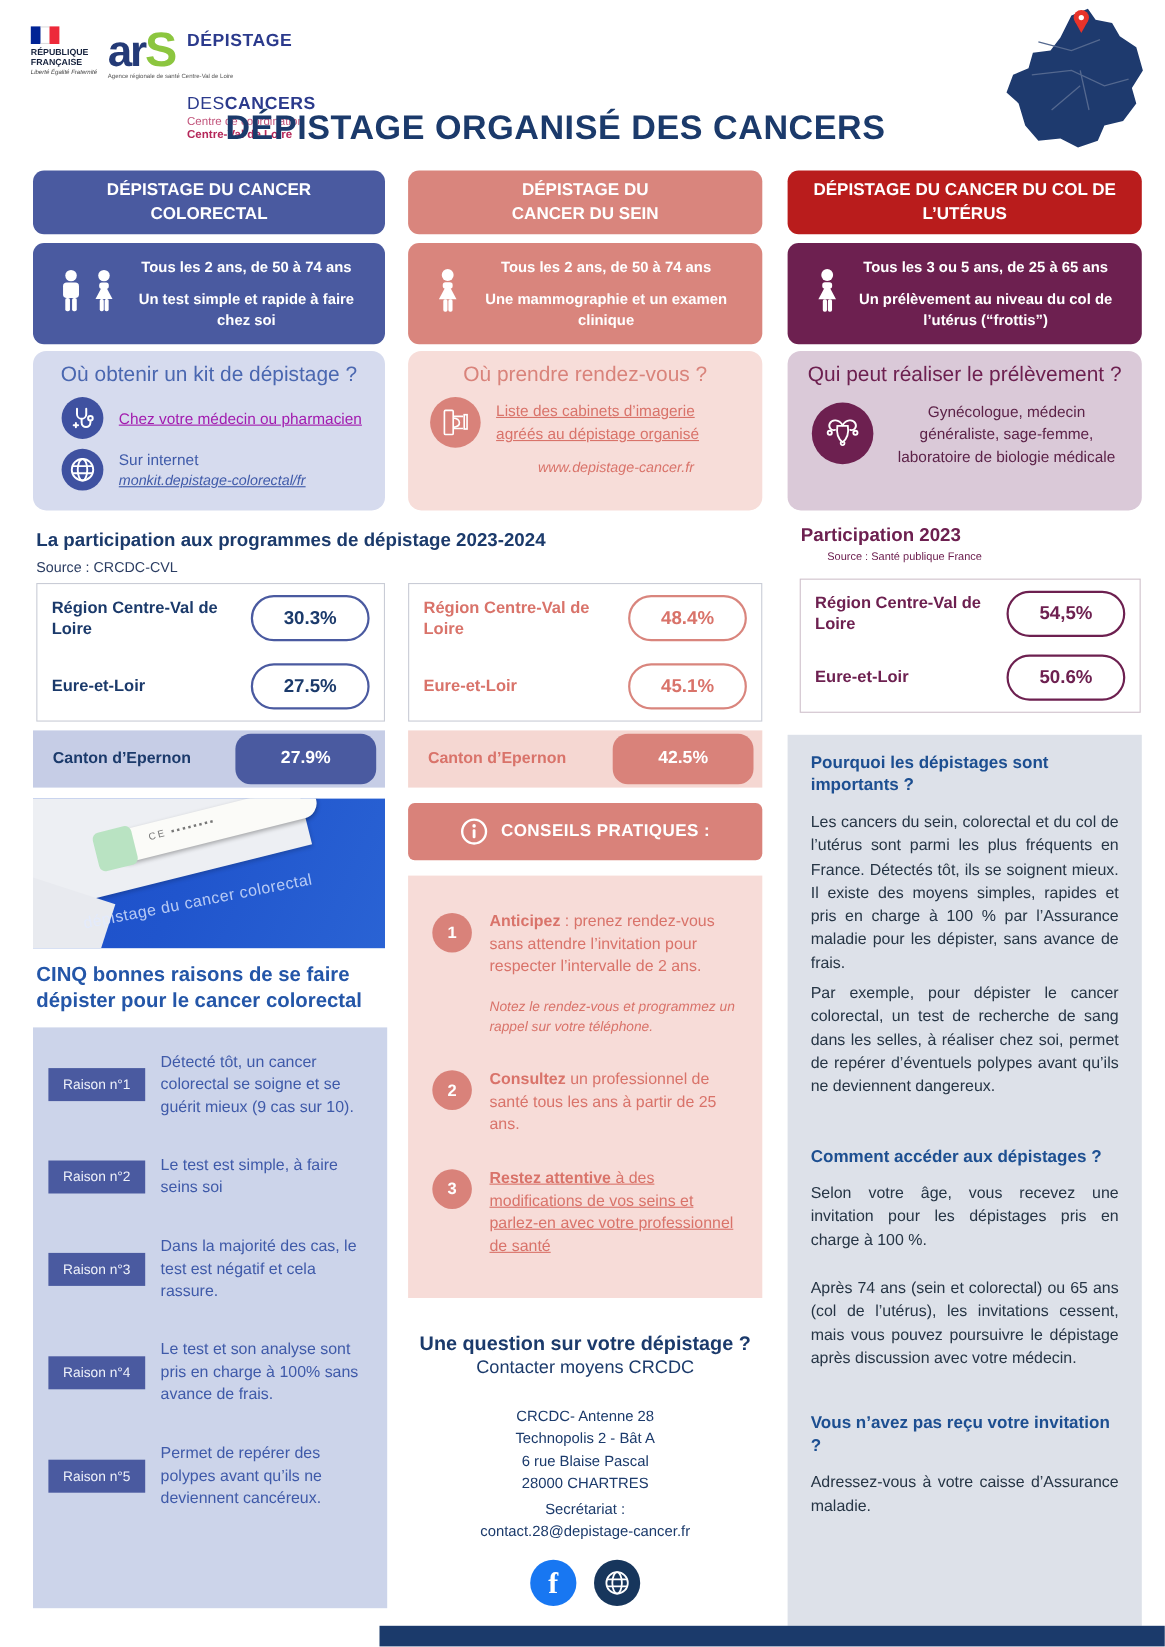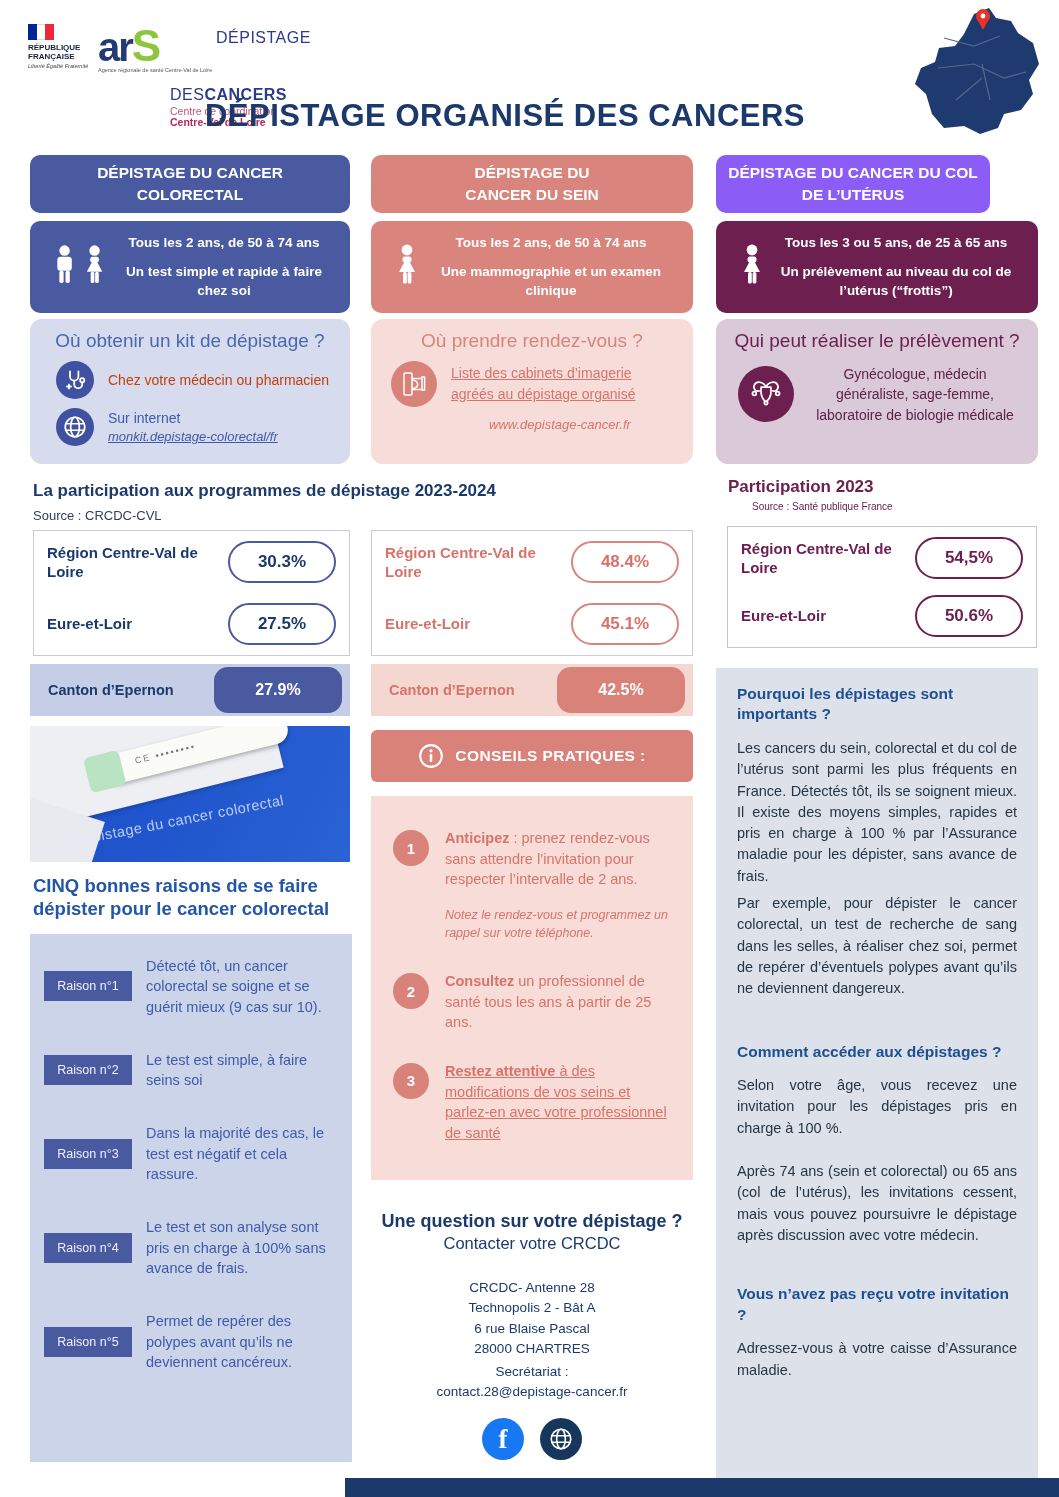--- a/index.html
+++ b/index.html
@@ -11,33 +11,33 @@
   .logo-rf{position:absolute;left:28px;top:24px;width:62px;font-size:8px;font-weight:bold;color:#15213c;line-height:1.15;}
   .flag{display:flex;width:26px;height:16px;margin-bottom:3px;}
   .flag span{flex:1;}
   .flag .b{background:#002395;} .flag .w{background:#fff;border-top:1px solid #ddd;border-bottom:1px solid #ddd;} .flag .r{background:#ED2939;}
   .rf-motto{font-weight:normal;font-style:italic;font-size:5.5px;color:#444;margin-top:2px;}
   .logo-ars{position:absolute;left:98px;top:28px;line-height:0.8;}
   .logo-ars .ar{font-size:40px;font-weight:bold;color:#243a77;letter-spacing:-2px;}
   .logo-ars .s{font-size:44px;font-weight:bold;color:#8cc63f;}
   .ars-sub{font-size:5.5px;color:#555;line-height:1.2;margin-top:4px;letter-spacing:0;}
   .logo-crcdc{position:absolute;left:170px;top:30px;line-height:1.05;}
-  .crcdc-l1{font-size:16px;font-weight:normal;color:#2b3a8c;letter-spacing:0.5px;margin-left:46px;}
+  .crcdc-l1{font-size:16px;font-weight:bold;color:#2b3a8c;letter-spacing:0.5px;}
   .crcdc-l2{font-size:16px;color:#2b3a8c;letter-spacing:0.5px;margin-top:40px;}
   .crcdc-l2 b{font-weight:bold;}
   .crcdc-l3{font-size:10.5px;color:#c2557c;margin-top:2px;}
   .crcdc-l4{font-size:10.5px;font-weight:bold;color:#b5285a;}
   .main-title{position:absolute;left:0;top:98px;width:1010px;text-align:center;font-size:31px;font-weight:bold;color:#1b3a6b;letter-spacing:0.5px;}
   .map{position:absolute;left:898px;top:4px;}
 
   
   .hdr-box{position:absolute;top:155px;height:58px;border-radius:10px;color:#fff;display:flex;align-items:center;justify-content:center;text-align:center;font-weight:bold;font-size:15.5px;line-height:1.4;box-sizing:border-box;}
   .c1{left:30px;width:320px;background:#4a5aa0;padding:0 48px;}
   .c2{left:371px;width:322px;background:#d9857d;padding:0 70px;}
-  .c3{left:716px;width:274px;background:#8b5cf6;padding:0 12px;}
+  .c3{left:716px;width:322px;background:#b91c1c;padding:0 12px;}
 
   .sched-box{position:absolute;top:221px;height:92px;border-radius:10px;color:#fff;display:flex;align-items:center;box-sizing:border-box;padding:0 12px 0 22px;}
   .bg1{left:30px;width:320px;background:#4a5aa0;}
   .bg2{left:371px;width:322px;background:#d9857d;}
   .bg3{left:716px;width:322px;background:#6d2050;}
   .sched-text{flex:1;text-align:center;font-size:13.5px;line-height:1.35;}
   .sched-line1{font-weight:bold;margin-bottom:11px;}
   .sched-line2{font-weight:600;}
 
   .info-box{position:absolute;top:319px;height:145px;border-radius:12px;box-sizing:border-box;}
@@ -46,21 +46,21 @@
   .info3{left:716px;width:322px;background:#dac9d8;}
   .info-title{text-align:center;font-size:19px;padding-top:11px;}
   .info1 .info-title{color:#4a67b0;}
   .info2 .info-title{color:#d9837b;}
   .info3 .info-title{color:#6d2050;}
   .info-row{display:flex;align-items:center;gap:14px;padding:9px 16px 0 26px;}
   .icon-circle{border-radius:50%;display:flex;align-items:center;justify-content:center;flex:none;}
   .ic-blue{background:#3f51a0;width:38px;height:38px;}
   .ic-salmon{background:#d9827a;width:46px;height:46px;}
   .ic-plum{background:#6d2050;width:56px;height:56px;}
-  .link-blue{color:#c2410c;font-size:14px;line-height:1.35;cursor:pointer;}
+  .link-blue{color:#a21caf;font-size:14px;line-height:1.35;text-decoration:underline;cursor:pointer;}
   .plain-blue{color:#3f5aa9;font-size:14px;line-height:1.35;}
   .url-it{font-style:italic;text-decoration:underline;font-size:13px;color:#3f5aa9;cursor:pointer;}
   .link-salmon{color:#d9736a;font-size:14px;line-height:1.5;text-decoration:underline;cursor:pointer;}
   .url-salmon{display:block;text-align:center;font-style:italic;font-size:13px;color:#d9736a;padding:10px 0 0 56px;}
   .text-plum{color:#5c2248;font-size:14px;line-height:1.45;text-align:center;flex:1;}
 
   
   .part-title{position:absolute;left:33px;top:481px;font-size:17px;font-weight:bold;color:#1b3a6b;}
   .part-source{position:absolute;left:33px;top:508px;font-size:13px;color:#2c3e63;}
   .p3-title{position:absolute;left:728px;top:477px;font-size:17px;font-weight:bold;color:#6d2050;}
@@ -391,21 +391,21 @@
     </div>
     <div class="conseil">
       <span class="conseil-num">3</span>
       <span class="conseil-text u">
         <b>Restez attentive</b><span> à des modifications de vos seins et parlez-en avec votre professionnel de santé</span>
       </span>
     </div>
   </div>
 
   <div class="question-title">Une question sur votre dépistage ?</div>
-  <div class="question-sub">Contacter votre CRCDC</div>
+  <div class="question-sub">Contacter moyens CRCDC</div>
   <div class="address">
     <div>CRCDC- Antenne 28</div>
     <div>Technopolis 2 - Bât A</div>
     <div>6 rue Blaise Pascal</div>
     <div>28000 CHARTRES</div>
   </div>
   <div class="secretariat">
     <div>Secrétariat :</div>
     <div class="mail">contact.28@depistage-cancer.fr</div>
   </div>

